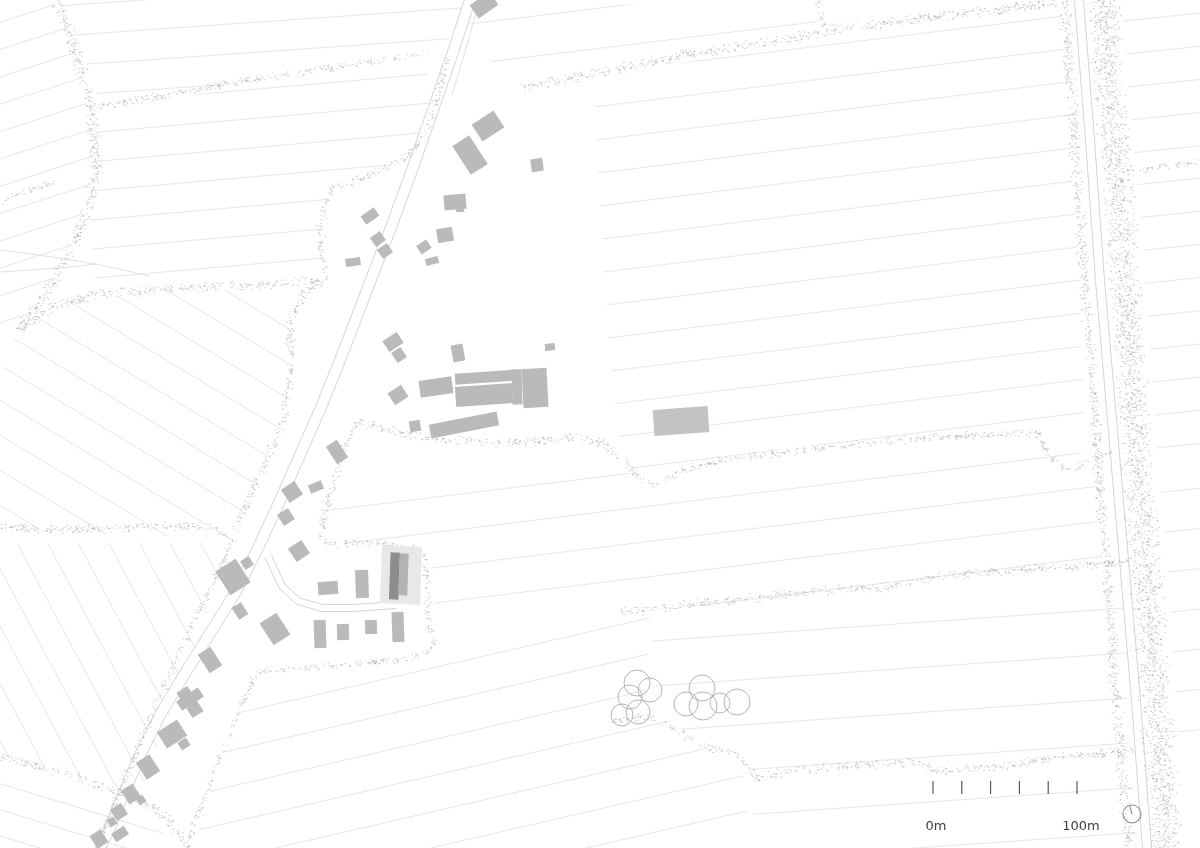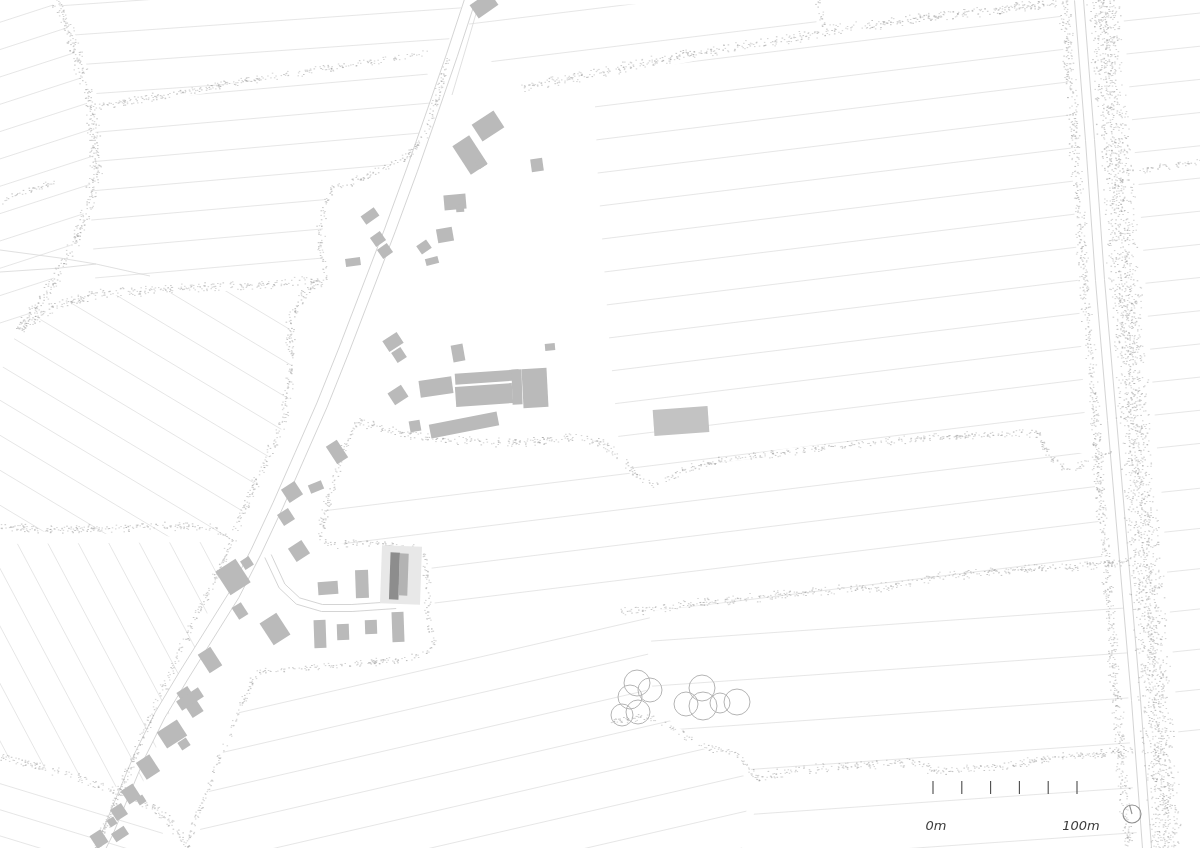--- a/index.html
+++ b/index.html
@@ -1,17 +1,17 @@
 <!DOCTYPE html>
 <html><head>
 <meta charset="utf-8">
 <style>
   html,body{margin:0;padding:0;background:#ffffff;}
   body{font-family:"DejaVu Sans","Liberation Sans",sans-serif;}
-  .stage{position:relative;width:1200px;height:848px;background:#0f766e;overflow:hidden;font-style:italic;}
+  .stage{position:relative;width:1200px;height:848px;background:#0f766e;overflow:hidden;}
   svg{display:block;}
   text{font-family:"DejaVu Sans","Liberation Sans",sans-serif;}
 </style>
 </head>
 <body>
 
 <div class="stage">
   <svg id="plan" width="1200" height="848" viewBox="0 0 1200 848">
     <defs id="plan-defs">
         <clipPath id="fclip0">

